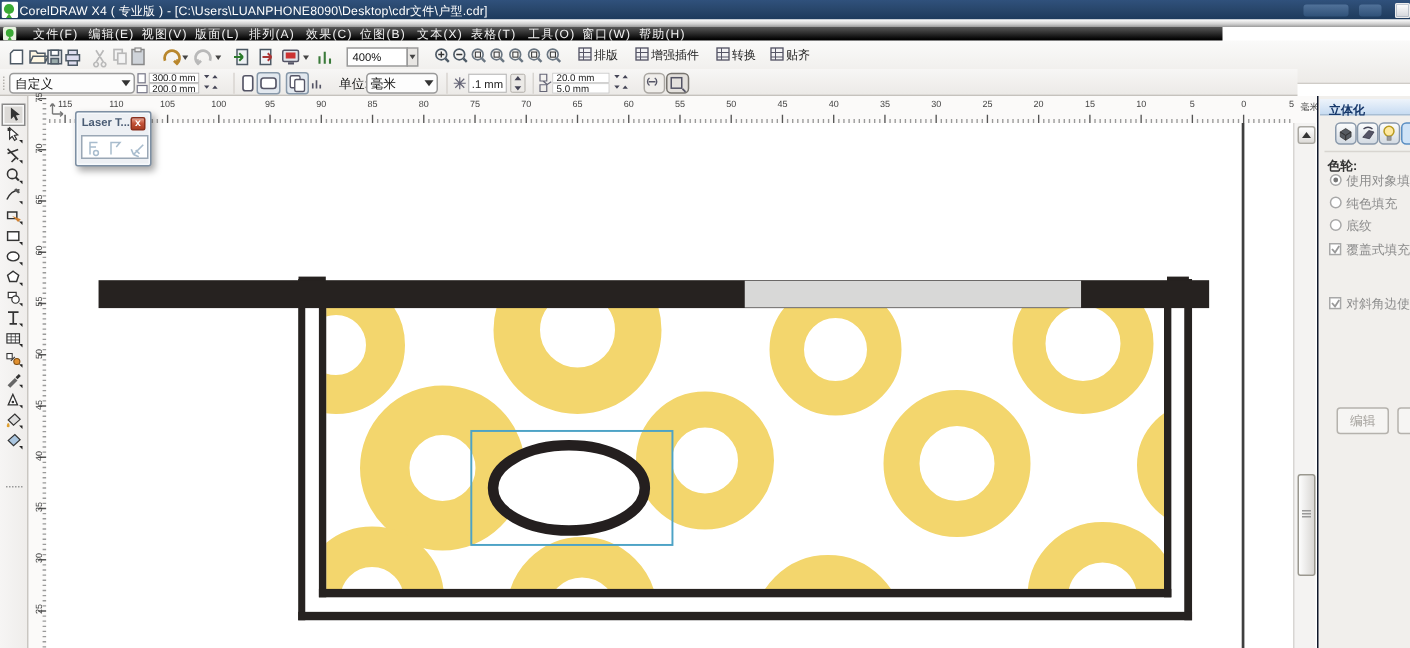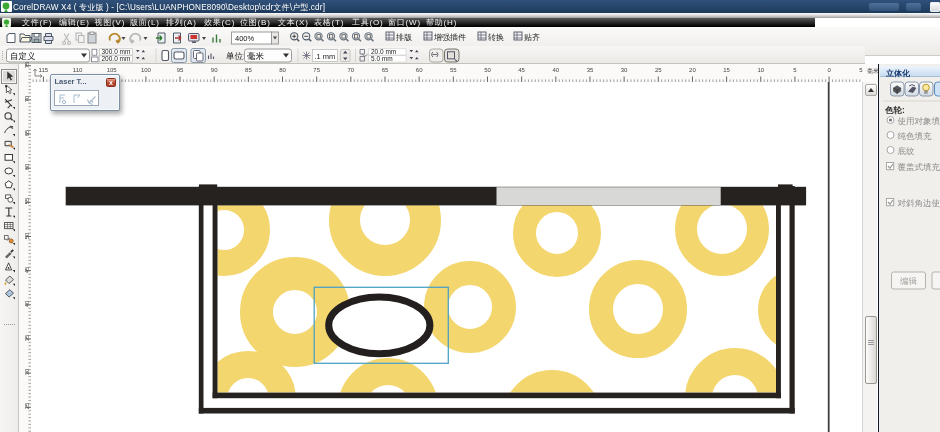--- a/index.html
+++ b/index.html
@@ -31,21 +31,21 @@
 
 #canvas{left:31px;top:82px;width:831px;height:350px;background:#fff;overflow:hidden;}
 
 #vscroll{left:862px;top:82px;width:15px;height:350px;background:#f4f3f2;border-left:1px solid #d8d6d3;}
 #vthumb{left:1.5px;top:234px;width:12px;height:68px;background:linear-gradient(90deg,#fdfdfd,#d9d7d4);
  border:1px solid #9a988f;border-radius:2px;}
 #docker{left:878px;top:64px;width:62px;height:368px;background:#f1efec;border-left:1px solid #0f172a;}
 #docktitle{left:1px;top:2px;width:61px;height:11px;background:linear-gradient(#eef4fb,#c8dcf2);
  border-bottom:1px solid #a8bed4;color:#16386b;font-size:8px;font-weight:bold;padding:1.5px 0 0 6px;}
 
-#laser{left:49.5px;top:74px;width:70px;height:37px;background:#edf0f4;
+#laser{left:49.5px;top:74px;width:51px;height:37px;background:#edf0f4;
  border:1.5px solid #7d8fa3;border-radius:2px;box-shadow:2px 3px 5px rgba(0,0,0,.35),0 0 0 1px #f6f9fc inset;}
 #lasertitle{position:absolute;left:4px;top:2px;color:#4a5c74;font-weight:bold;font-size:7.5px;}
 #laserx{position:absolute;right:2.5px;top:3px;width:10px;height:8.5px;border-radius:1.5px;
  background:linear-gradient(#e8a08c,#c4543a 45%,#a93c22);border:1px solid #8a2f1d;
  color:#fff;font-size:7px;font-weight:bold;text-align:center;line-height:8px;}
 #laserbody{position:absolute;left:3px;top:15px;width:45px;height:16px;background:#fff;
  border:1px solid #9aa7b5;}
 </style></head>
 <body>
 <div id="stage">

